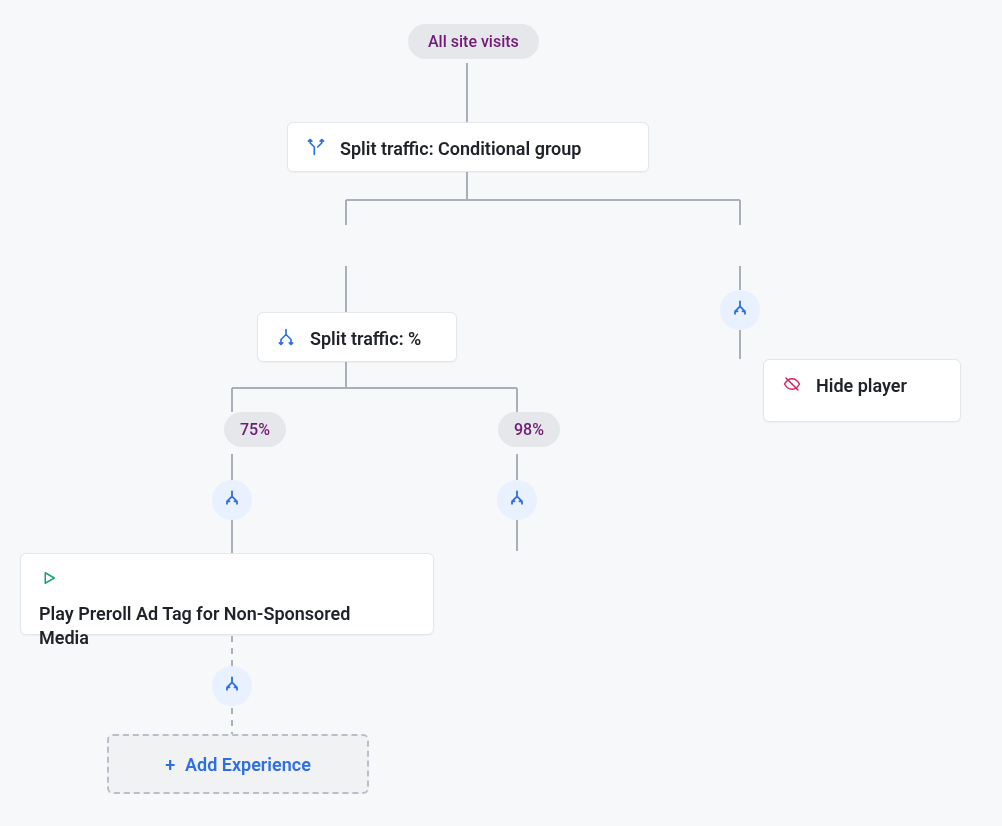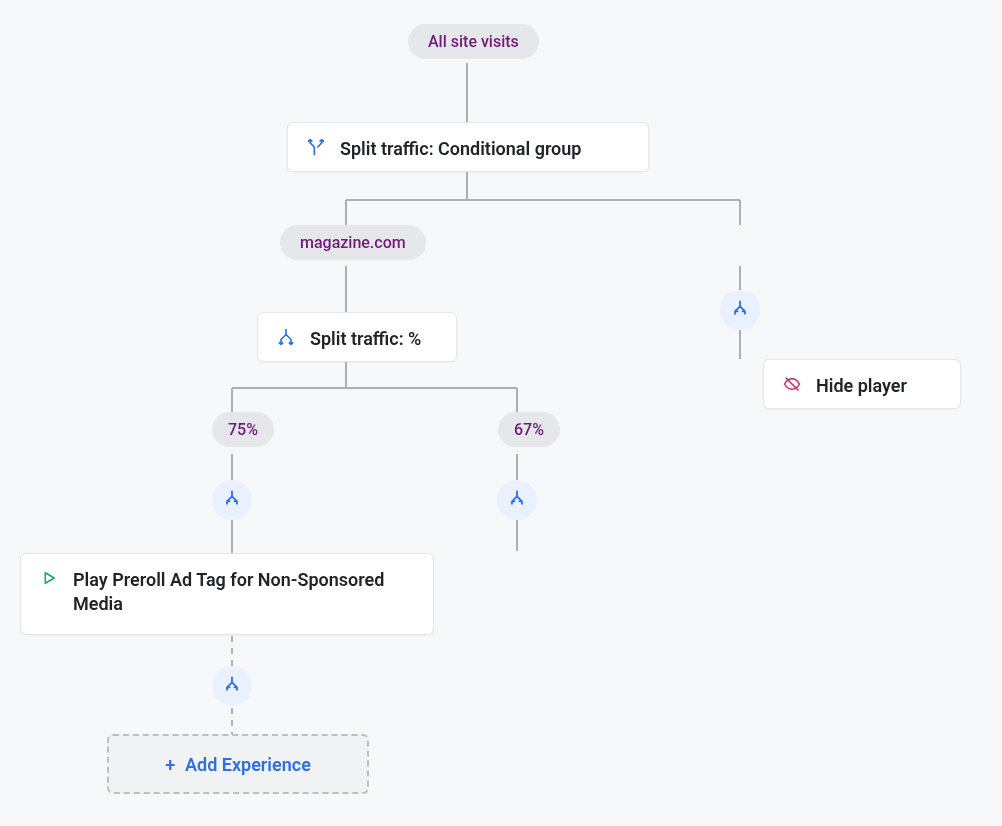--- a/index.html
+++ b/index.html
@@ -126,40 +126,37 @@
 
   <div class="node card" style="left:287px; top:122px; width:362px; height:50px;">
     <span class="mini-icon">
       <svg width="20" height="20" viewBox="0 0 24 24">
           <path d="M5 3v4l5 5v9M19 3v4l-5 5M5 3l-2 2M5 3l2 2M19 3l-2 2M19 3l2 2" stroke="#2f6fe4" stroke-width="2" fill="none" stroke-linecap="round"></path>
         </svg>
     </span>
     <span class="card-text">Split traffic: Conditional group</span>
   </div>
 
-  <div class="node pill" style="left:280px; top:225px;">
-    <span>magazine.com</span>
-  </div>
 
 
   <div class="node card" style="left:257px; top:312px; width:200px; height:50px;">
     <span class="mini-icon">
       <svg width="20" height="20" viewBox="0 0 24 24">
           <path d="M12 3v6M12 9L6 15v6M12 9l6 6v6M6 21l-2-2M6 21l2-2M18 21l-2-2M18 21l2-2" stroke="#2f6fe4" stroke-width="2" fill="none" stroke-linecap="round"></path>
         </svg>
     </span>
     <span class="card-text">Split traffic: %</span>
   </div>
 
-  <div class="node pill" style="left:212px; top:412px; padding:8px 16px;">
+  <div class="node pill" style="left:224px; top:412px; padding:8px 16px;">
     <span>75%</span>
   </div>
 
   <div class="node pill" style="left:498px; top:412px; padding:8px 16px;">
-    <span>67%</span>
+    <span>98%</span>
   </div>
 
   <div class="node circle-icon" style="left:212px; top:480px;">
     <span>
       <svg width="20" height="20" viewBox="0 0 24 24">
           <path d="M12 4v6M12 10L6 16M12 10l6 6M6 16l0 3M6 16l3 0M18 16l0 3M18 16l-3 0" stroke="#2f6fe4" stroke-width="2.2" fill="none" stroke-linecap="round"></path>
         </svg>
     </span>
   </div>
 
@@ -172,31 +169,31 @@
   </div>
 
   <div class="node circle-icon" style="left:720px; top:290px;">
     <span>
       <svg width="20" height="20" viewBox="0 0 24 24">
           <path d="M12 4v6M12 10L6 16M12 10l6 6M6 16l0 3M6 16l3 0M18 16l0 3M18 16l-3 0" stroke="#2f6fe4" stroke-width="2.2" fill="none" stroke-linecap="round"></path>
         </svg>
     </span>
   </div>
 
-  <div class="node card" style="left:20px; top:553px; width:414px; height:82px;">
+  <div class="node card" style="left:20px; top:553px; width:414px; height:82px;flex-direction:column;">
     <span class="mini-icon">
       <svg width="18" height="18" viewBox="0 0 24 24">
           <path d="M7 5l12 7L7 19z" fill="none" stroke="#19a66a" stroke-width="2" stroke-linejoin="round"></path>
         </svg>
     </span>
     <span class="card-text" style="max-width:340px;">Play Preroll Ad Tag for Non-Sponsored Media</span>
   </div>
 
 
-  <div class="node card" style="left:763px; top:359px; width:198px; height:50px;">
+  <div class="node card" style="left:763px; top:359px; width:198px; height:63px;">
     <span class="mini-icon">
       <svg width="18" height="18" viewBox="0 0 24 24">
           <path d="M2 12s4-7 10-7 10 7 10 7-4 7-10 7S2 12 2 12z" fill="none" stroke="#d0245a" stroke-width="2"></path>
           <line x1="4" y1="4" x2="20" y2="20" stroke="#d0245a" stroke-width="2" stroke-linecap="round"></line>
         </svg>
     </span>
     <span class="card-text">Hide player</span>
   </div>
 
   <div class="node circle-icon" style="left:212px; top:666px;">

